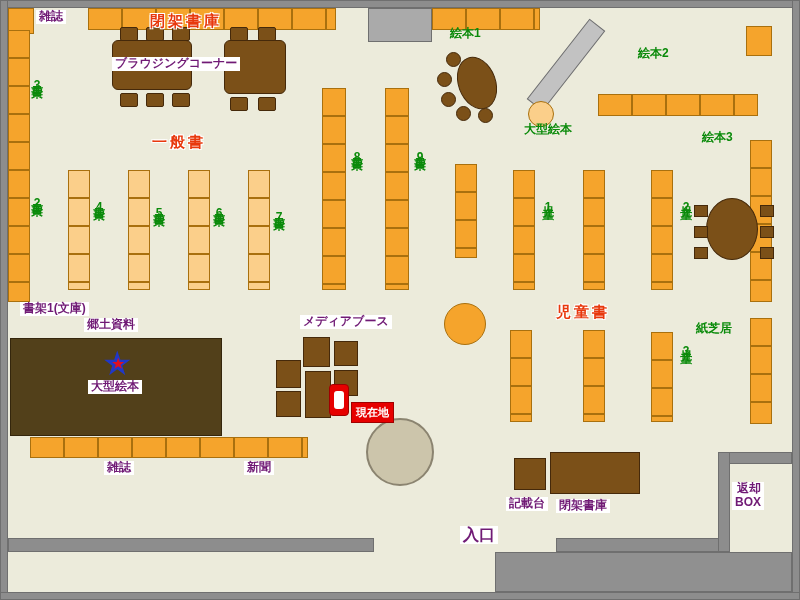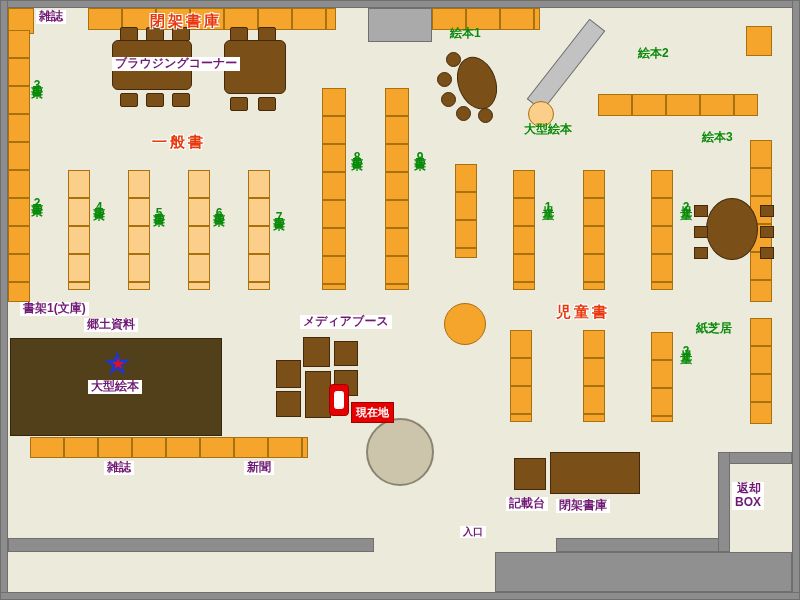--- a/index.html
+++ b/index.html
@@ -148,17 +148,17 @@
   <span class="chip" style="left:88px;top:380px">大型絵本</span>
   <span class="chip" style="left:300px;top:315px">メディアブース</span>
   <span class="chip" style="left:104px;top:461px">雑誌</span>
   <span class="chip" style="left:244px;top:461px">新聞</span>
   <span class="chip" style="left:506px;top:497px">記載台</span>
   <span class="chip" style="left:556px;top:499px">閉架書庫</span>
   <div class="chip" style="left:732px;top:482px;text-align:right">
     <div>返却</div>
     <div>BOX</div>
   </div>
-  <span class="chip" style="left:460px;top:526px;font-size:10px">入口</span>
+  <span class="chip" style="left:460px;top:526px;font-size:16px">入口</span>
 
   <span class="badge" style="left:351px;top:402px">現在地</span>
 
 </div>
 
 </body></html>

